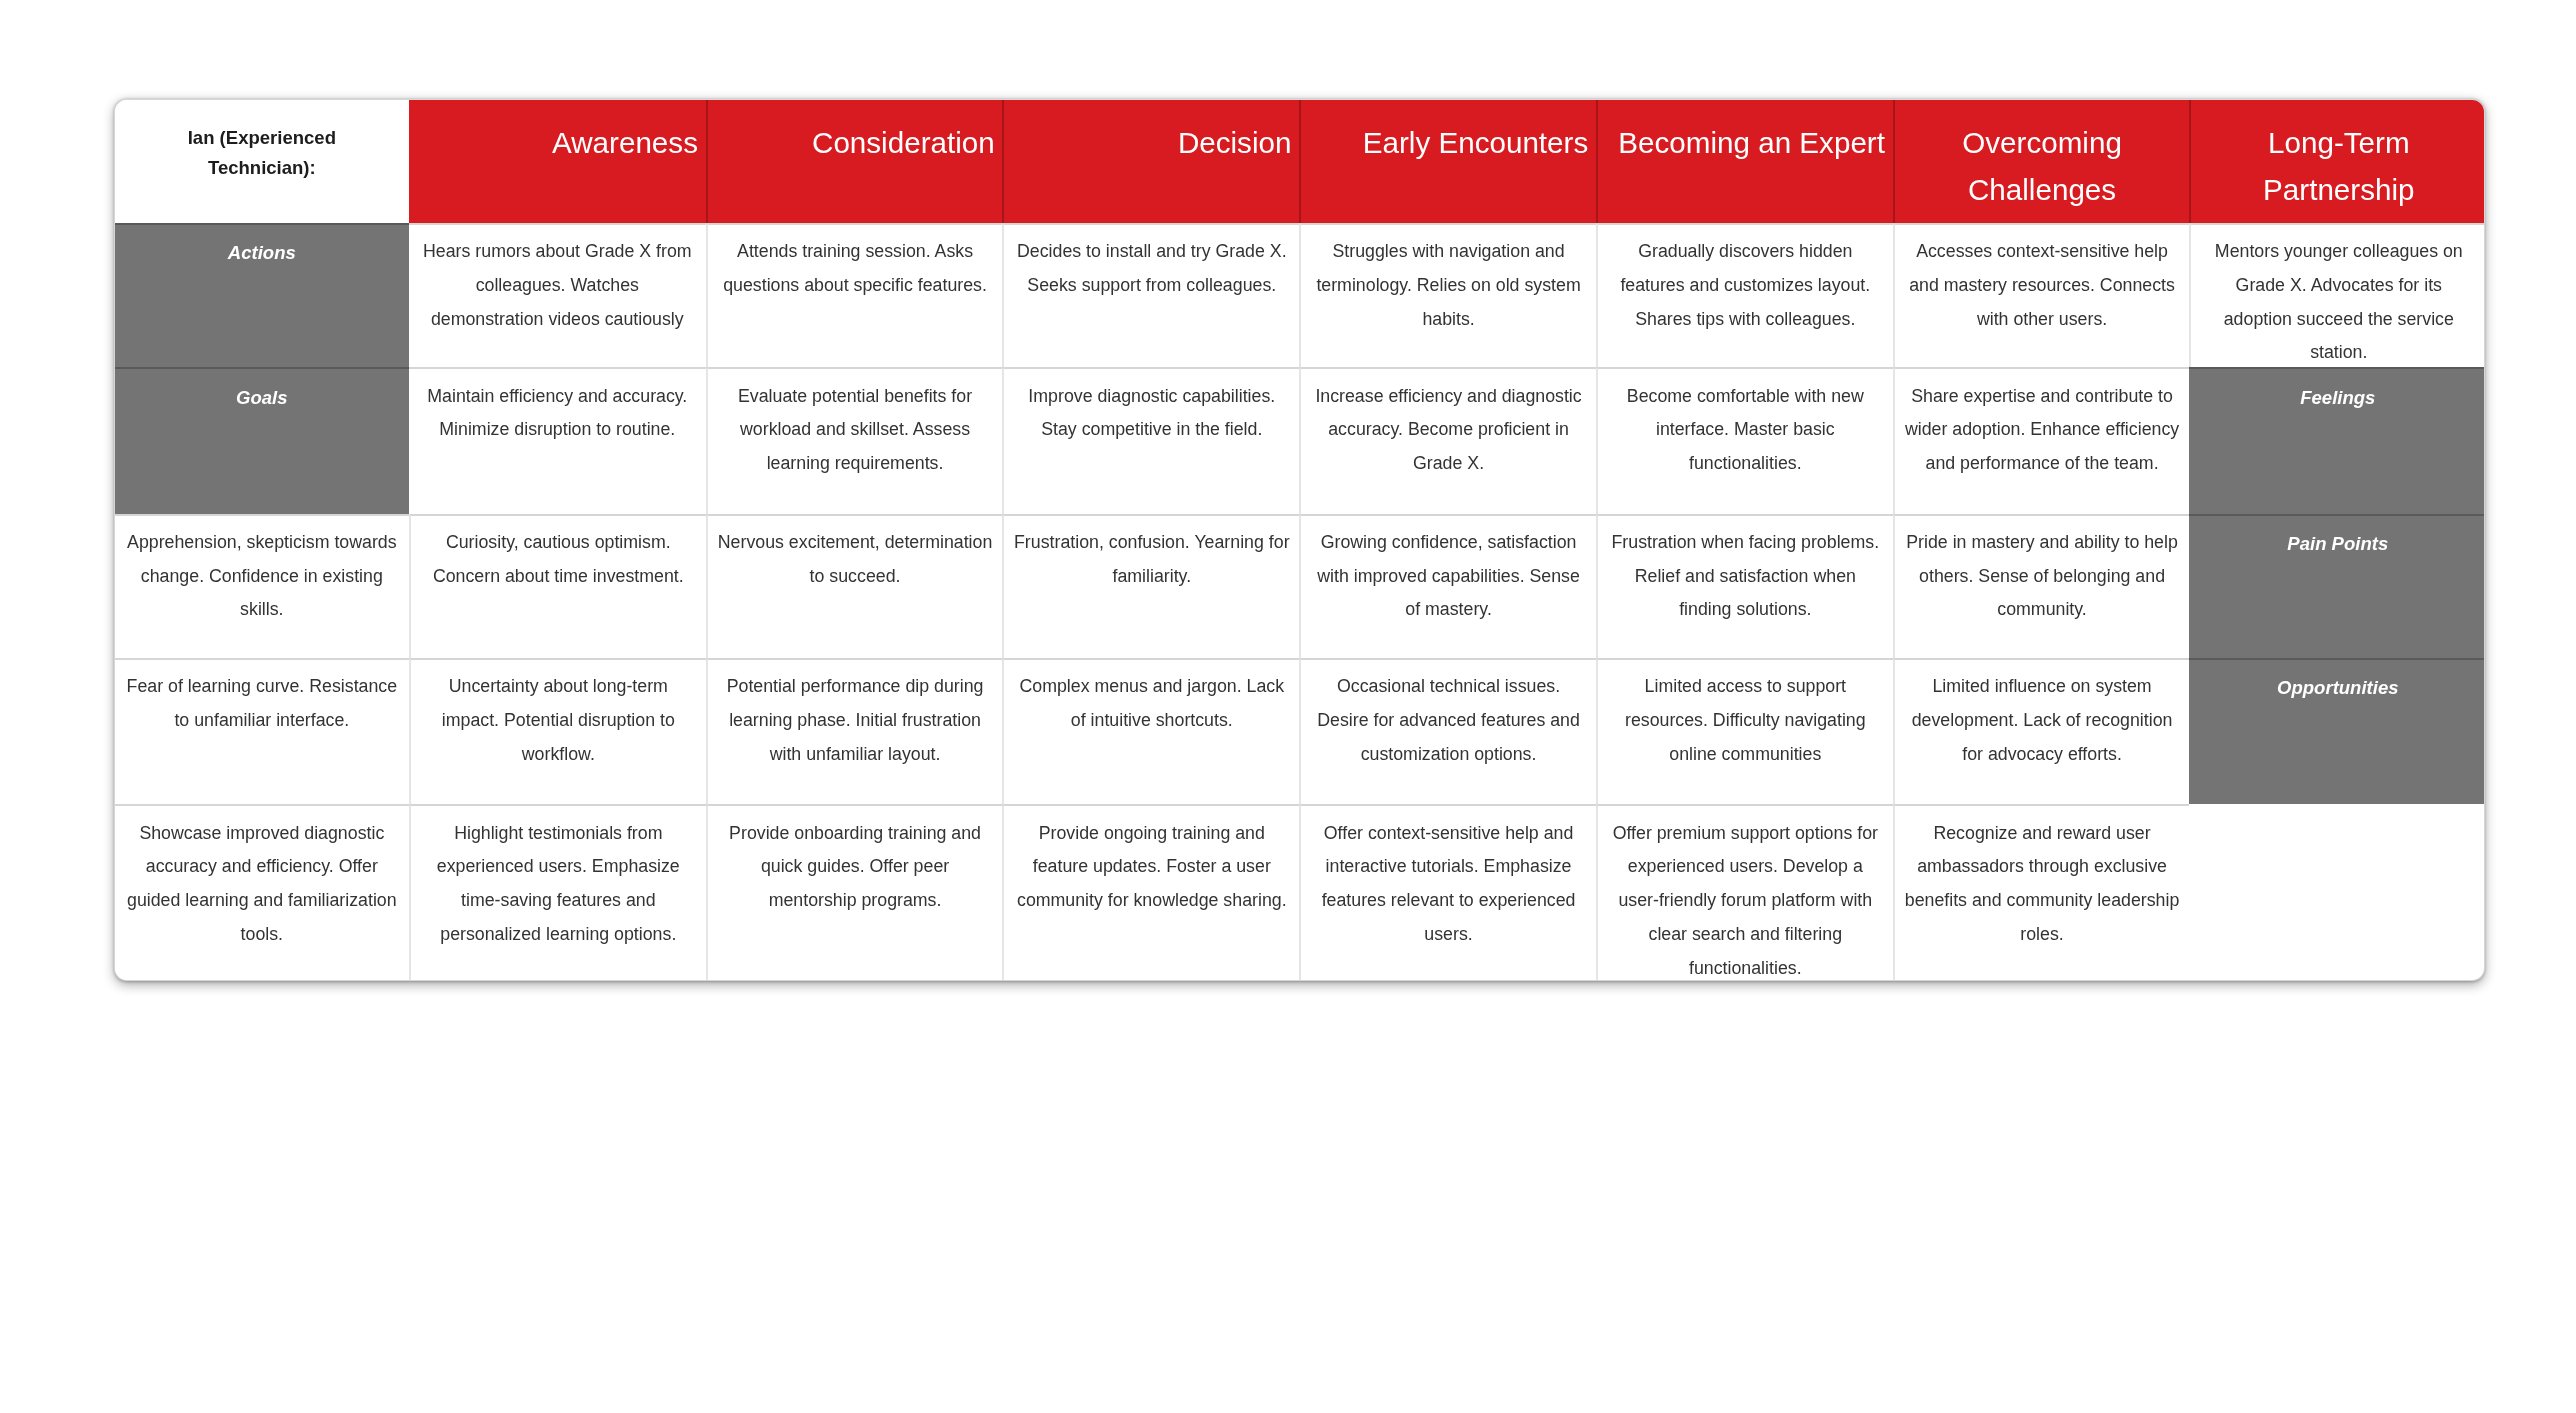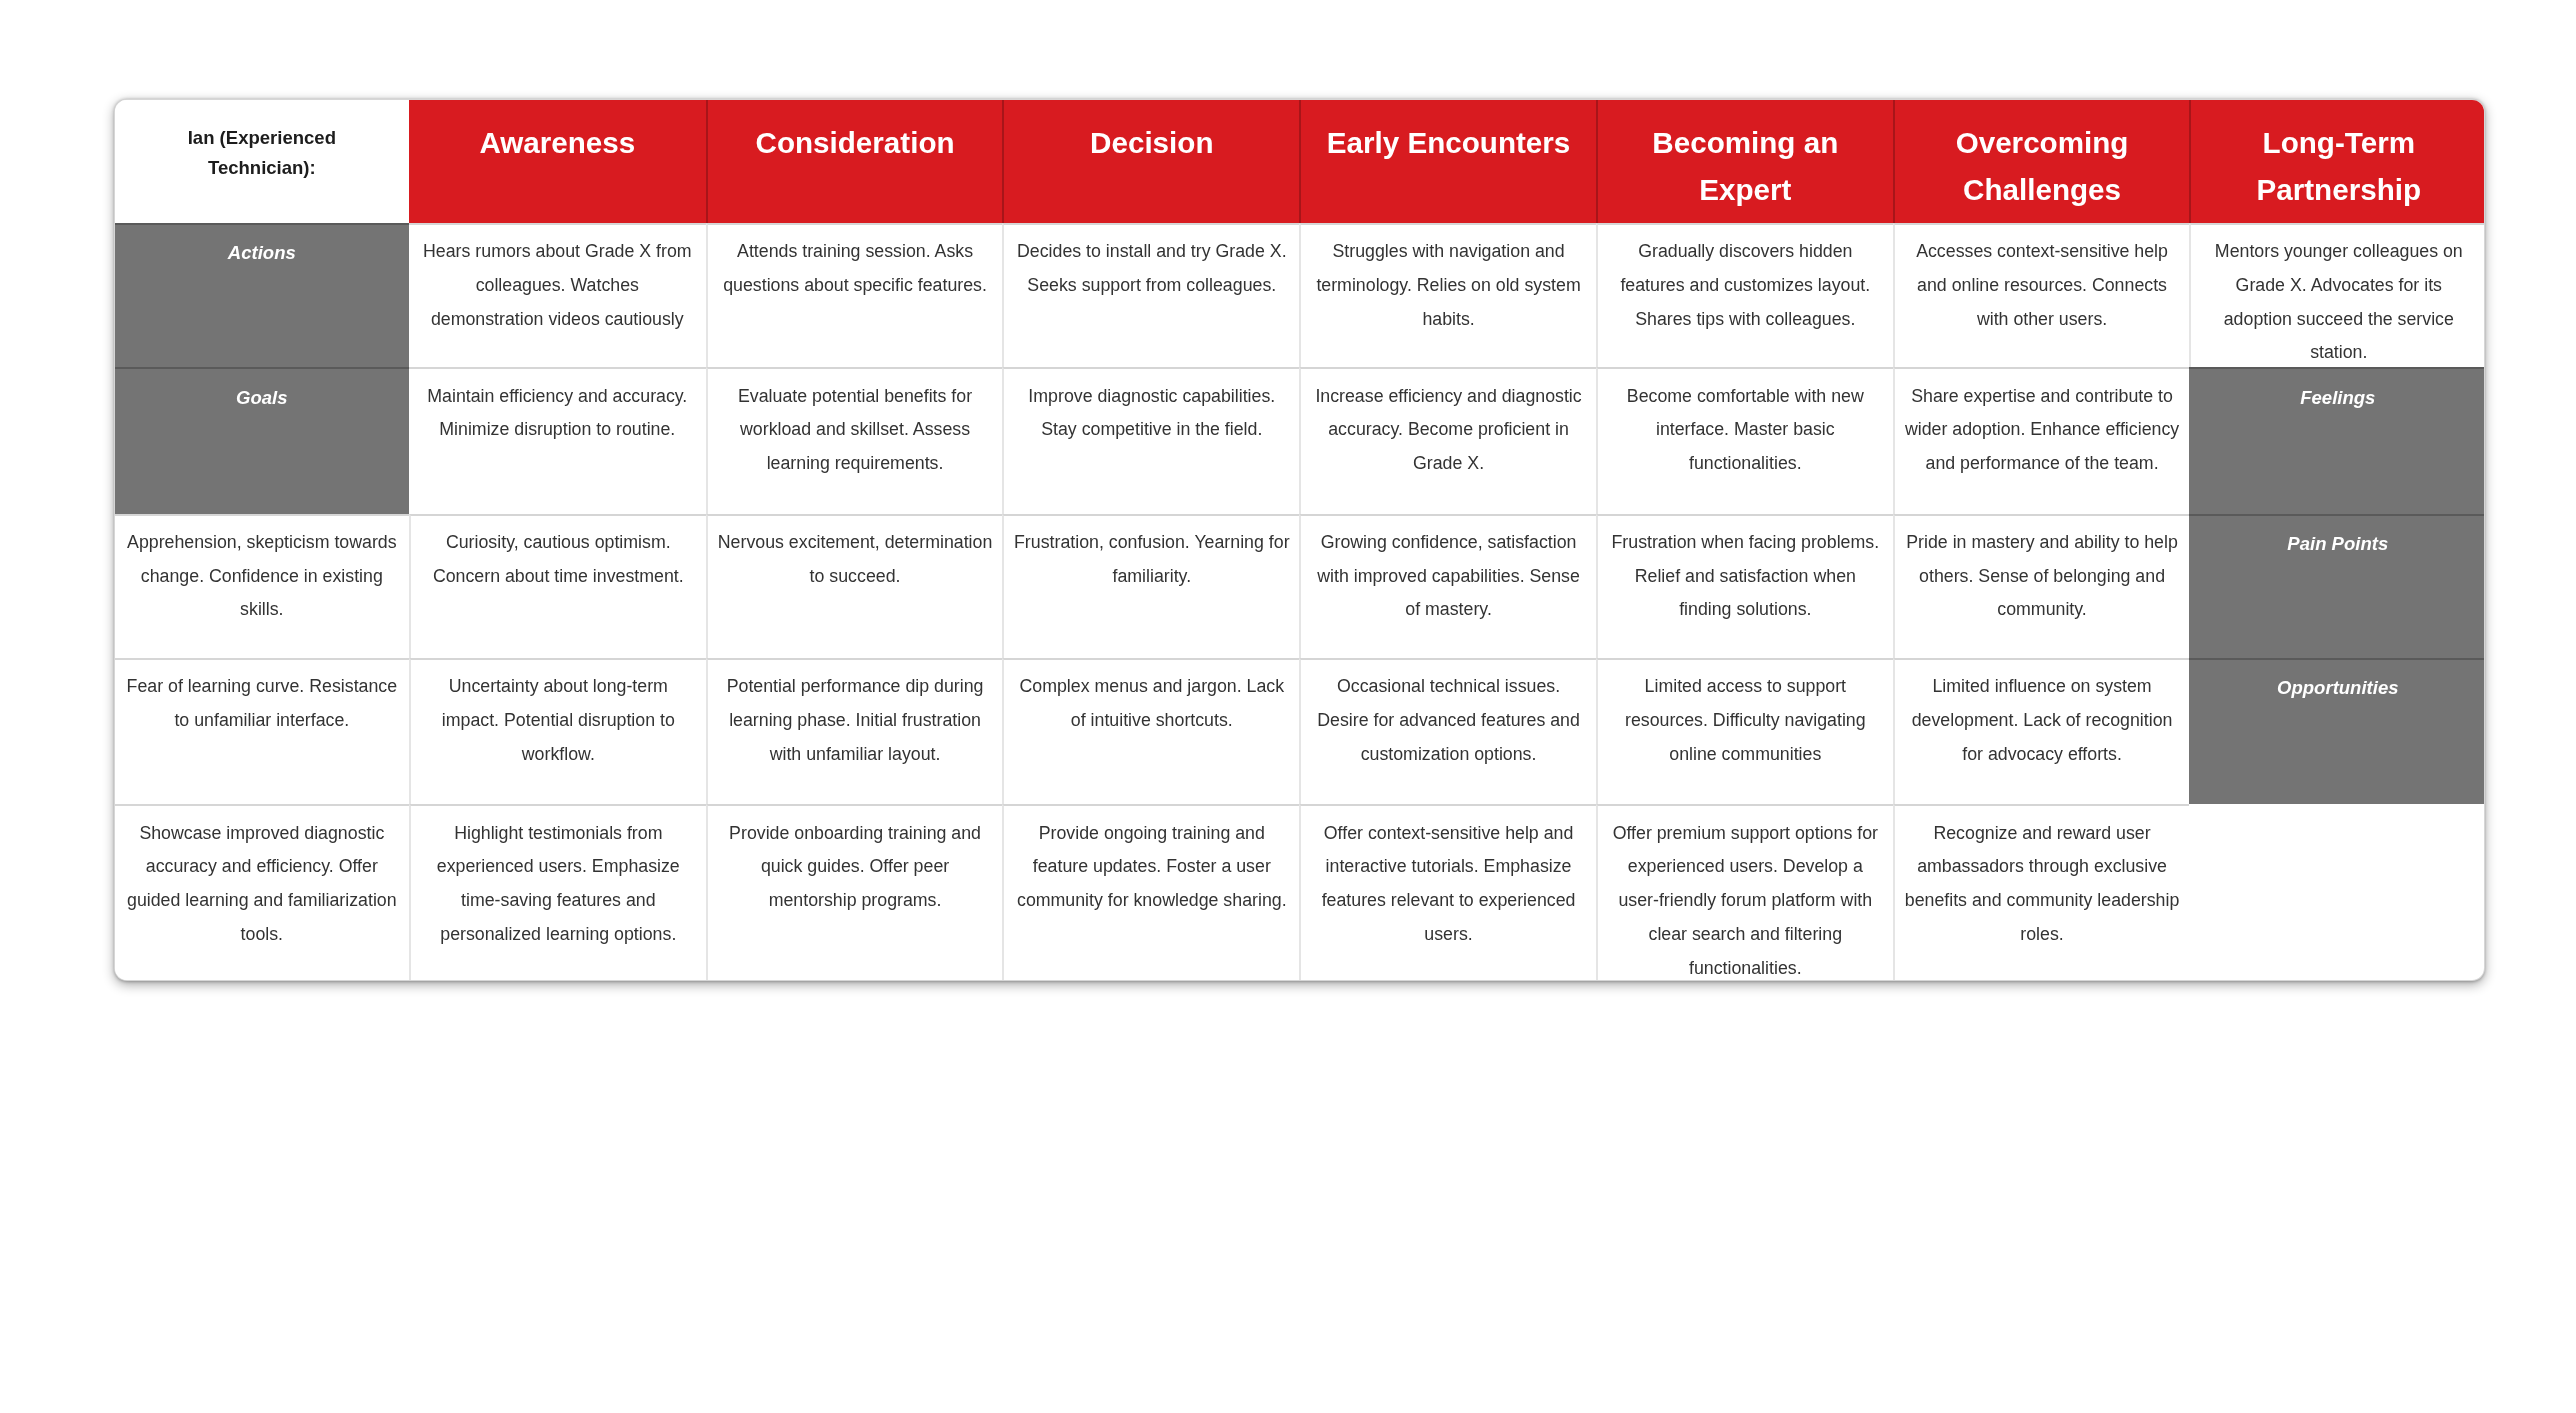--- a/index.html
+++ b/index.html
@@ -44,24 +44,25 @@
     color: #1d1d1d;
     font-weight: 700;
     font-size: 0.72vw;
     line-height: 1.6;
     padding: 0.92vw 0.85vw 0;
   }
 
   .stage-header {
     background: var(--header-bg, #d81b20);
     color: var(--header-text, #ffffff);
-    font-weight: 700;
+    font-weight: 400;
     font-size: 1.15vw;
     line-height: 1.58;
     padding: 0.78vw 0.3vw 12px;
+    justify-content: flex-end;
   }
   .stage-header.vline { border-left: 0.08vw solid rgba(0,0,0,0.22); }
 
   .row-label {
     background: var(--label-bg, #747474);
     color: #ffffff;
     font-weight: 700;
     font-size: 0.72vw;
     line-height: 1.6;
     padding: 0.52vw 0.4vw 0;
@@ -121,21 +122,21 @@
       <div class="cell journey-cell vline">
         <span>Decides to install and try Grade X. Seeks support from colleagues.</span>
       </div>
       <div class="cell journey-cell vline">
         <span>Struggles with navigation and terminology. Relies on old system habits.</span>
       </div>
       <div class="cell journey-cell vline">
         <span>Gradually discovers hidden features and customizes layout. Shares tips with colleagues.</span>
       </div>
       <div class="cell journey-cell vline">
-        <span>Accesses context-sensitive help and online resources. Connects with other users.</span>
+        <span>Accesses context-sensitive help and mastery resources. Connects with other users.</span>
       </div>
       <div class="cell journey-cell vline">
         <span>Mentors younger colleagues on Grade X. Advocates for its adoption succeed the service station.</span>
       </div>
       <div class="cell row-label">
         <span>Goals</span>
       </div>
       <div class="cell journey-cell">
         <span>Maintain efficiency and accuracy. Minimize disruption to routine.</span>
       </div>

